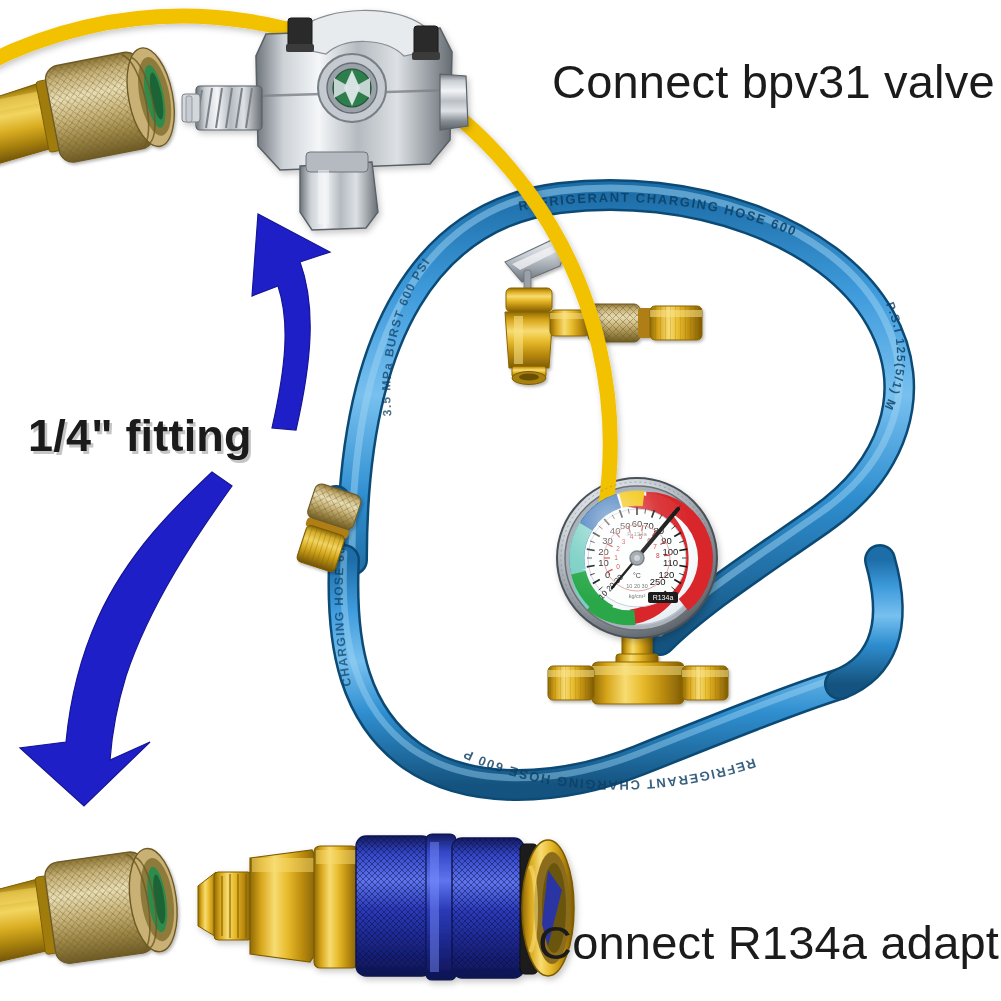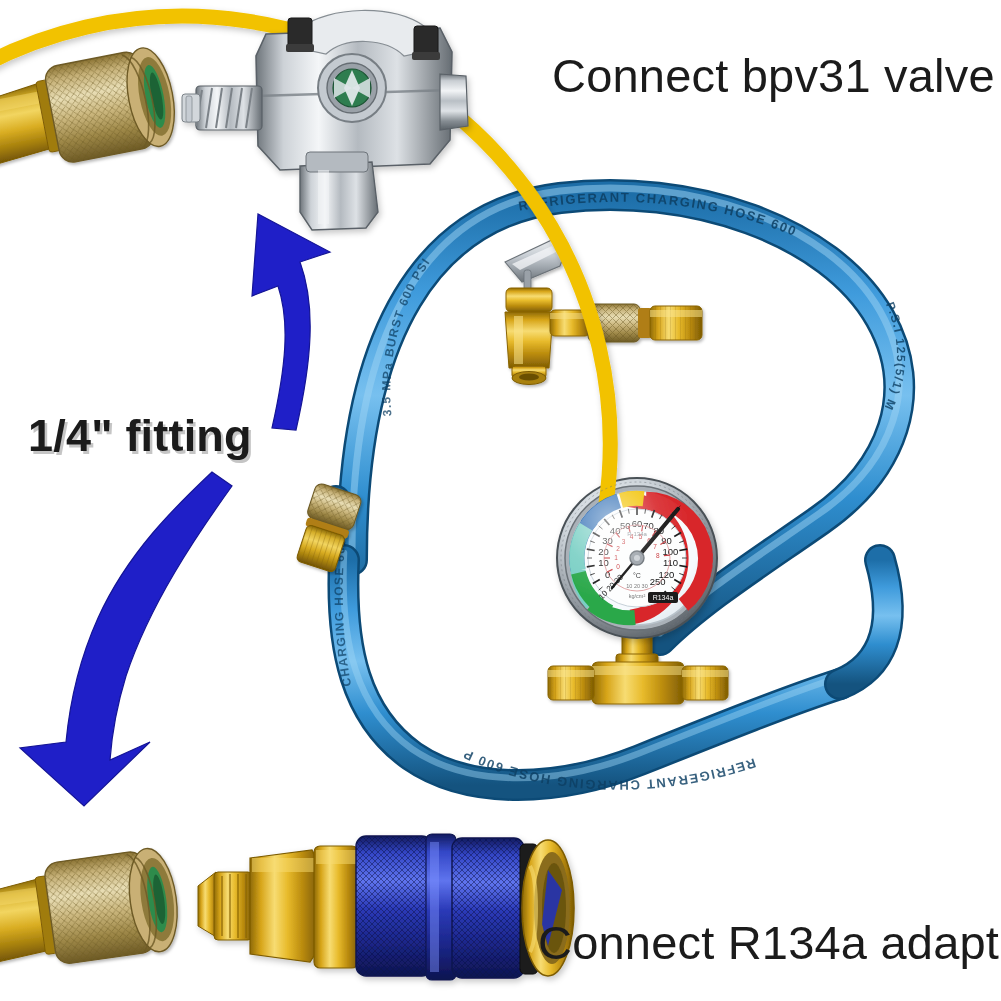--- a/index.html
+++ b/index.html
@@ -26,21 +26,21 @@
     height: 1001px;
   }
   .label {
     position: absolute;
     color: #1b1b1b;
     white-space: nowrap;
     line-height: 1;
   }
   #label-bpv31 {
     left: 552px;
-    top: 52px;
+    top: 58px;
     font-size: 47px;
     letter-spacing: 0.2px;
   }
   #label-r134a {
     left: 538px;
     top: 919px;
     font-size: 47px;
     letter-spacing: 0.2px;
   }
   #label-fitting {

